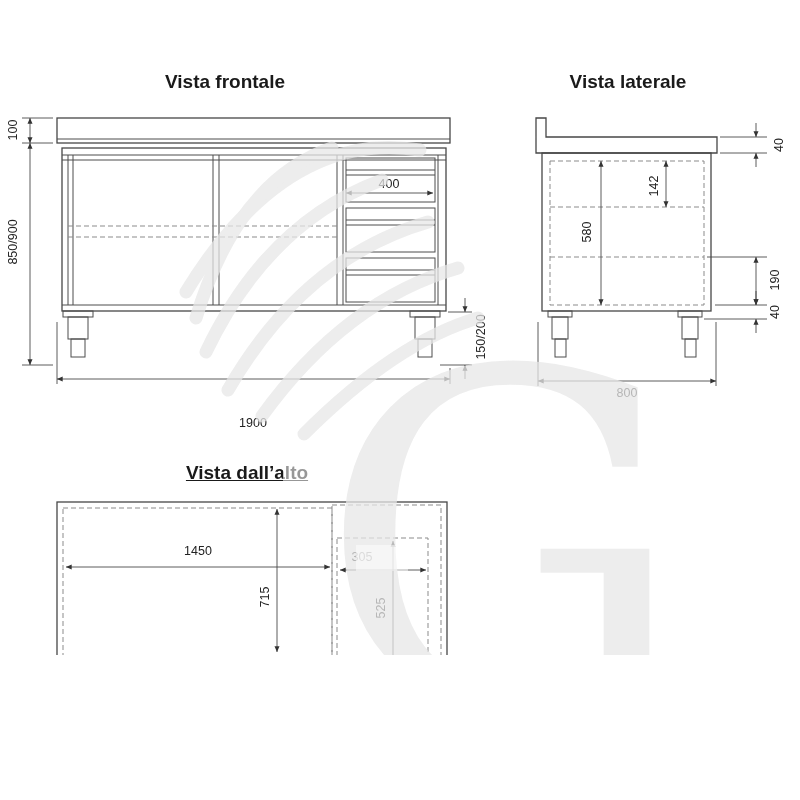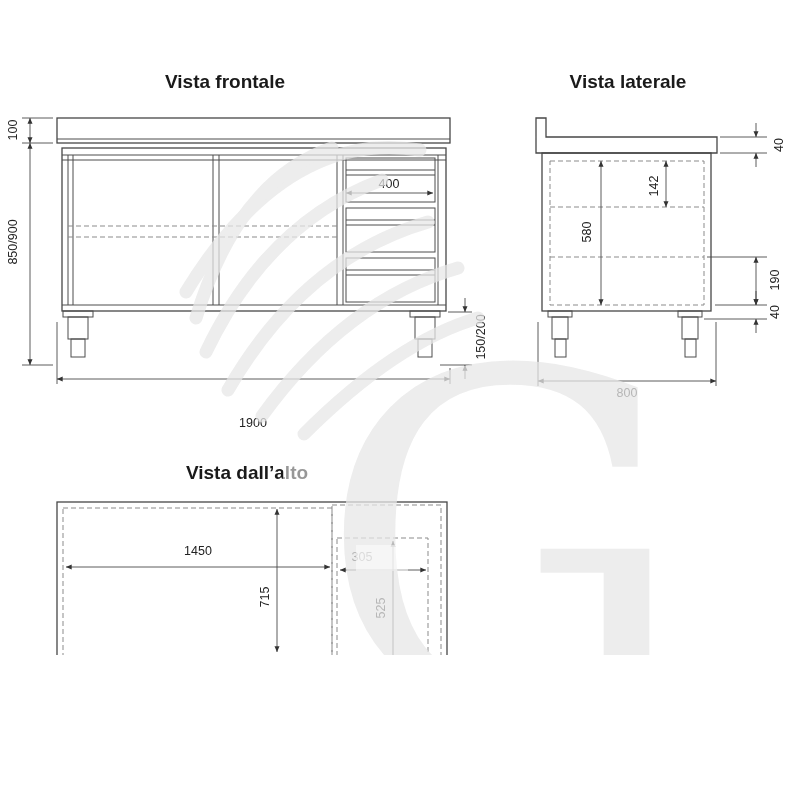--- a/index.html
+++ b/index.html
@@ -121,21 +121,21 @@
 
       <path class="dim" d="M66 567 H330"></path>
       <path class="dim" d="M277 509 V652"></path>
       <path class="dim" d="M340 570 H426"></path>
       <path class="dim" d="M393 541 V661"></path>
     </g>
   </svg>
 
   <div class="vtitle" style="left:225px;top:82px;">Vista frontale</div>
   <div class="vtitle" style="left:628px;top:82px;text-align:center;">Vista laterale</div>
-  <div class="vtitle" style="left:247px;top:473px;">Vista dall’alto</div>
+  <div class="vtitle" style="left:247px;top:473px;text-decoration:underline;">Vista dall’alto</div>
 
   <div class="dimlab rot" style="left:13px;top:130px;">100</div>
   <div class="dimlab rot" style="left:13px;top:242px;">850/900</div>
   <div class="dimlab" style="left:253px;top:392px;margin-top:31px;">1900</div>
   <div class="dimlab" style="left:389px;top:184px;">400</div>
   <div class="dimlab rot" style="left:481px;top:337px;">150/200</div>
 
   <div class="dimlab rot" style="left:779px;top:145px;">40</div>
   <div class="dimlab rot" style="left:654px;top:186px;">142</div>
   <div class="dimlab rot" style="left:587px;top:232px;">580</div>

